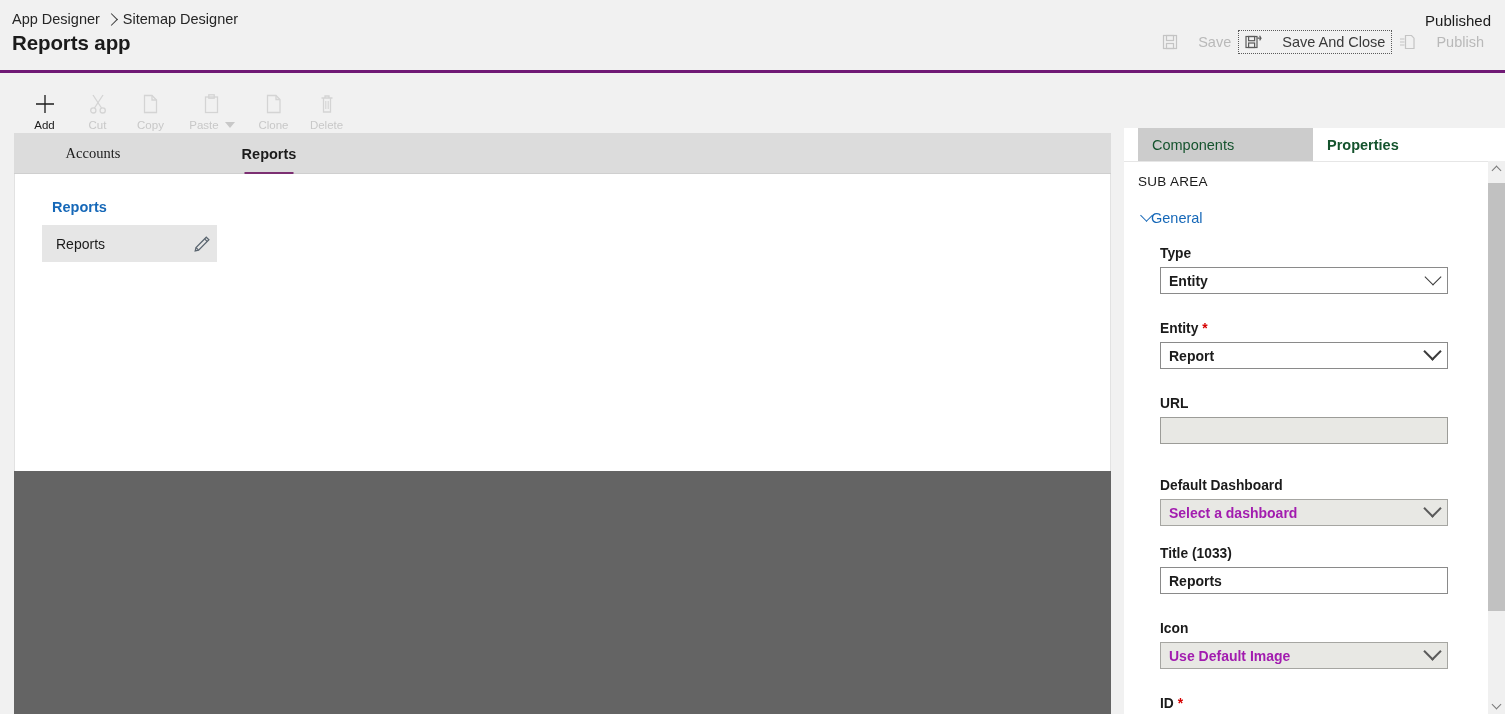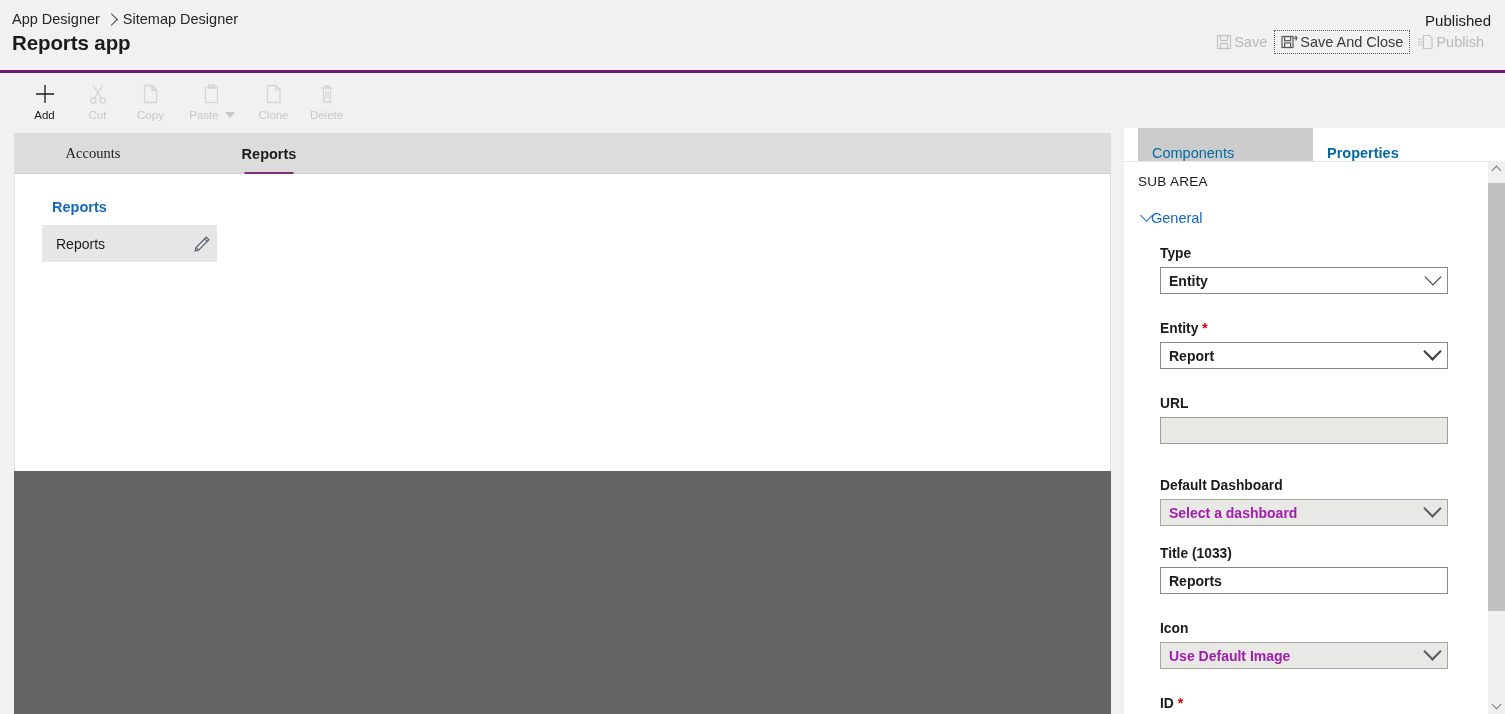--- a/index.html
+++ b/index.html
@@ -38,34 +38,34 @@
   }
   #published-state {
     position: absolute; right: 14px; top: 12px;
     font-size: 15px; color: #1b1b1b;
   }
   #header-actions {
     position: absolute; right: 14px; top: 30px;
     display: flex; align-items: center; gap: 0px;
   }
   .hbtn {
-    display: flex; align-items: center; gap: 2px;
+    display: flex; align-items: center; gap: 20px;
     padding: 3px 6px; font-size: 14.5px; color: #b9b9b9;
     background: transparent; border: 1px solid transparent;
     white-space: nowrap;
   }
   .hbtn.enabled { color: #3a3a3a; cursor: pointer; }
   .hbtn.focused { border: 1px dotted #5a5a5a; }
   .hbtn svg { display: block; }
 
   
   #commandbar {
     position: absolute; left: 0; top: 74px; width: 1505px; height: 57px;
     background: #f1f1f1;
-    display: flex; align-items: flex-start; padding-left: 18px; padding-top: 2px;
+    display: flex; align-items: flex-end; padding-left: 18px; padding-top: 2px;
   }
   .cmd {
     width: 53px; display: flex; flex-direction: column; align-items: center;
     color: #c8c8c8; font-size: 11.5px; padding-top: 5px;
     position: relative;
   }
   .cmd.enabled { color: #1b1b1b; cursor: pointer; }
   .cmd .glyph { height: 26px; display: flex; align-items: center; justify-content: center; }
   .cmd .cmd-label { margin-top: 2px; white-space: nowrap; }
   .cmd.with-caret { width: 70px; }
@@ -127,22 +127,22 @@
   
   #right-panel {
     position: absolute; left: 1124px; top: 128px; width: 381px; height: 586px;
     background: #ffffff;
   }
   #panel-tabs {
     position: absolute; left: 0; top: 0; width: 381px; height: 33px;
   }
   .ptab {
     position: absolute; top: 0; height: 33px;
-    display: flex; align-items: flex-end;
-    font-size: 14.5px; color: #0369a1; cursor: pointer;
+    display: flex; align-items: center;
+    font-size: 14.5px; color: #14532d; cursor: pointer;
   }
   .ptab.inactive { background: #cccccc; }
   .ptab.active { background: #ffffff; font-weight: bold; }
   #panel-body {
     position: absolute; left: 0; top: 33px; width: 381px; height: 553px;
     background: #ffffff;
     border-top: 1px solid #e6e6e6;
     overflow: hidden;
   }
   #sub-area-caption {

